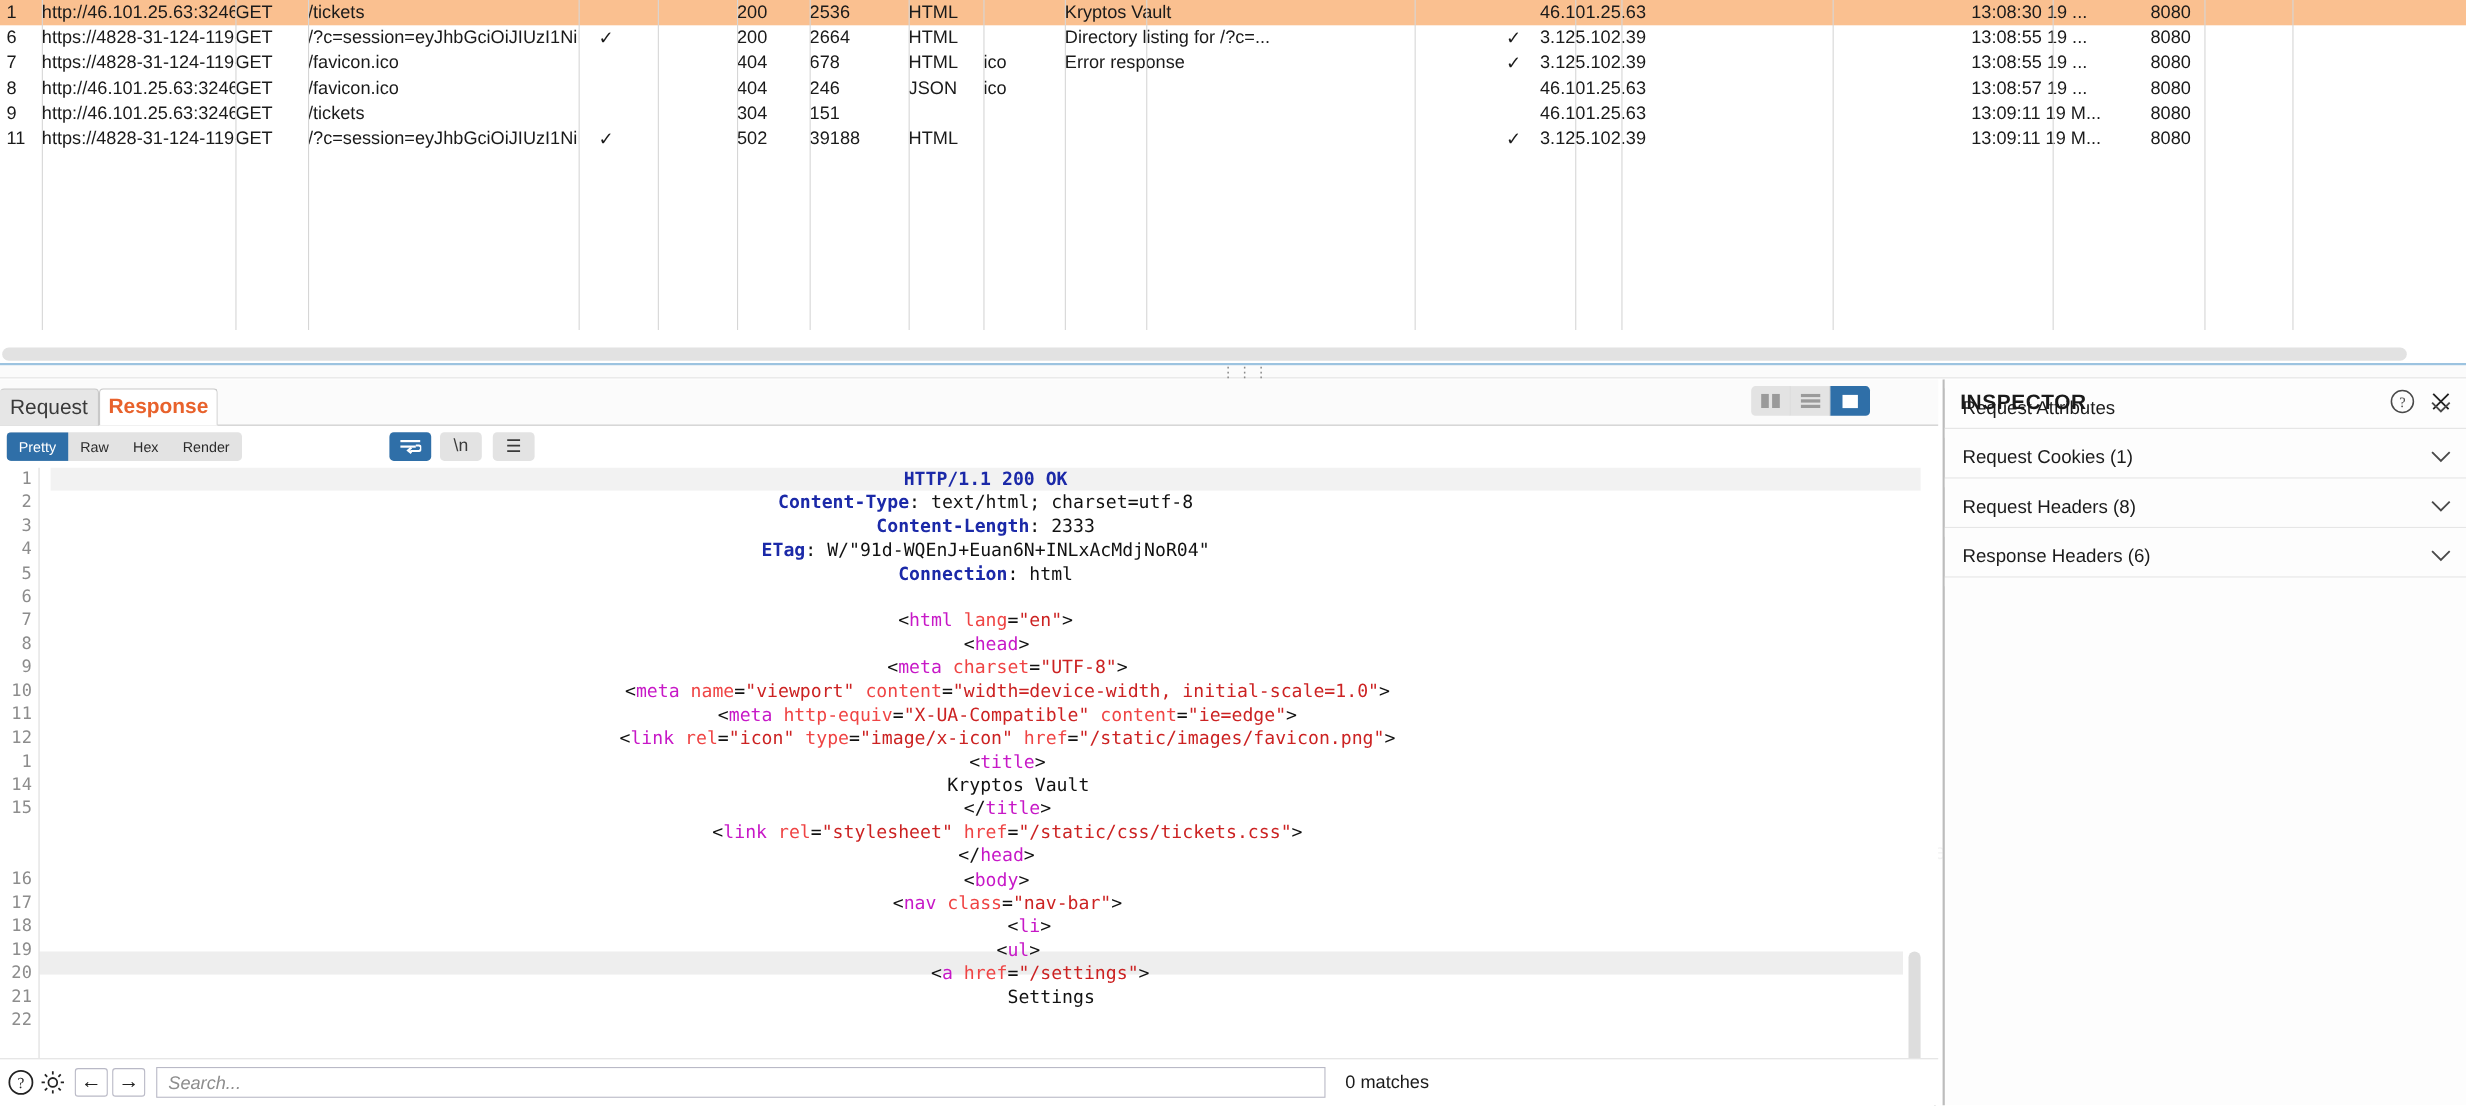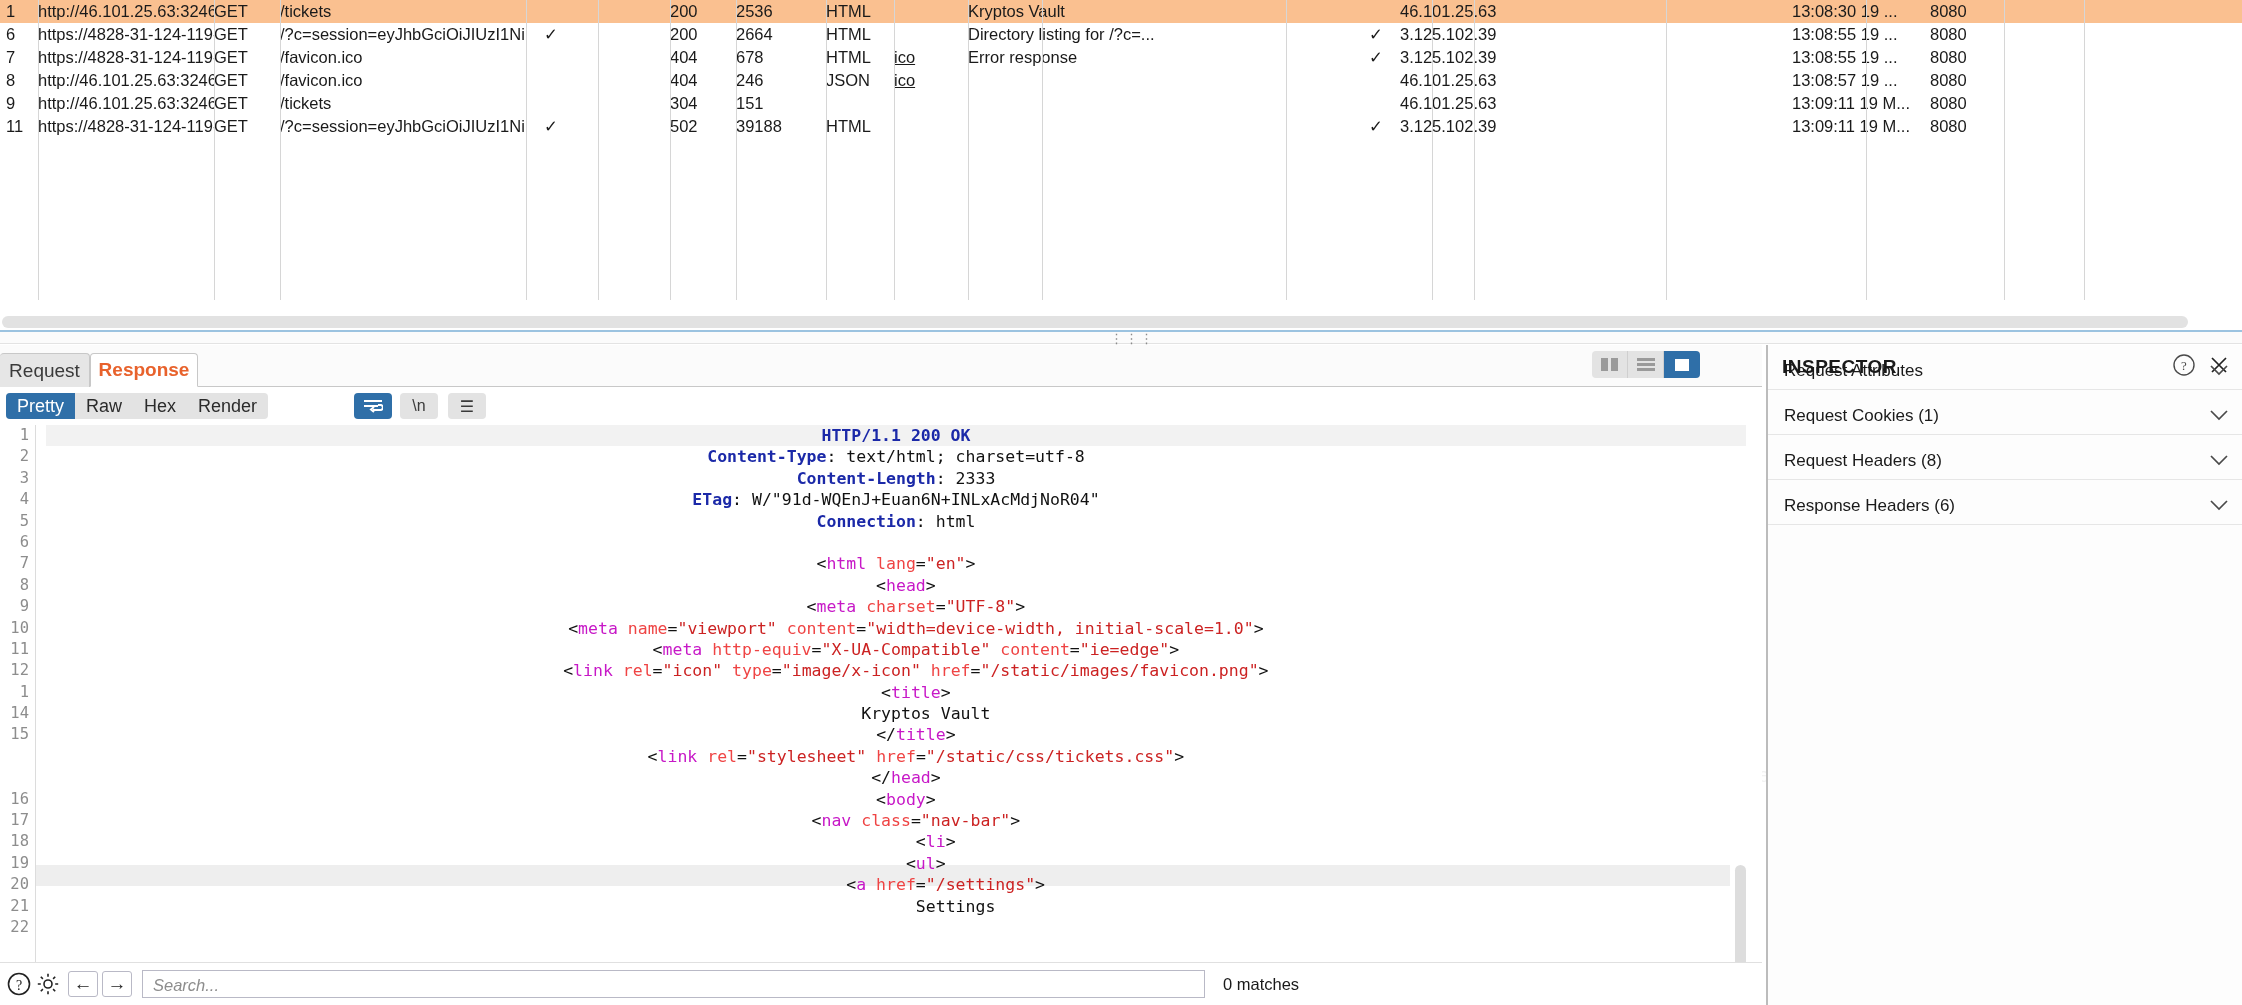--- a/index.html
+++ b/index.html
@@ -28,28 +28,28 @@
   .cell { overflow: hidden; text-overflow: clip; white-space: nowrap; padding-right: 6px; }
   .c-id    { width: 38px; padding-left: 6px; }
   .c-host  { width: 176px; }
   .c-method{ width: 66px; }
   .c-url   { width: 246px; }
   .c-params{ width: 72px; text-align: left; padding-left: 18px; }
   .c-edited{ width: 72px; }
   .c-status{ width: 66px; }
   .c-len   { width: 90px; }
   .c-mime  { width: 68px; }
-  .c-ext   { width: 74px; text-decoration: underline; }
+  .c-ext   { width: 74px; }
   .c-title { width: 244px; }
   .c-notes { width: 146px; }
   .c-tls   { width: 42px; text-align: center; }
   .c-ip    { width: 192px; }
   .c-cookies{ width: 200px; }
   .c-time  { width: 138px; }
-  .c-port  { width: 80px; }
+  .c-port  { width: 80px; margin-left: 25px; }
 
   
   .colsep {
     position: absolute; top: 0; width: 1px; height: 300px;
     background: #d6d6d6; pointer-events: none;
   }
 
   
   .hist-hscroll {
     position: absolute; left: 0; top: 315px; width: 2242px; height: 14px;
@@ -107,21 +107,21 @@
   
   .viewbar {
     position: absolute; left: 0; top: 48px; width: 1762px; height: 30px;
   }
   .seg {
     position: absolute; left: 6px; top: 0;
     display: flex; height: 26px; background: #e3e3e3; border-radius: 4px; overflow: hidden;
   }
   .seg .item {
     display: flex; align-items: center; justify-content: center;
-    padding: 0 11px; font-size: 18px; color: #2b2b2b;
+    padding: 0 11px; font-size: 13px; color: #2b2b2b;
   }
   .seg .item.active { background: #2f6fa8; color: #ffffff; }
   .tool-btn {
     position: absolute; top: 0; height: 26px; width: 38px;
     display: flex; align-items: center; justify-content: center;
     background: #e3e3e3; border-radius: 4px; font-size: 16px; color: #3a3a3a;
   }
   .tool-btn.sel { background: #2f6fa8; color: #fff; }
   #btn-wrap { left: 354px; }
   #btn-nl   { left: 400px; }

